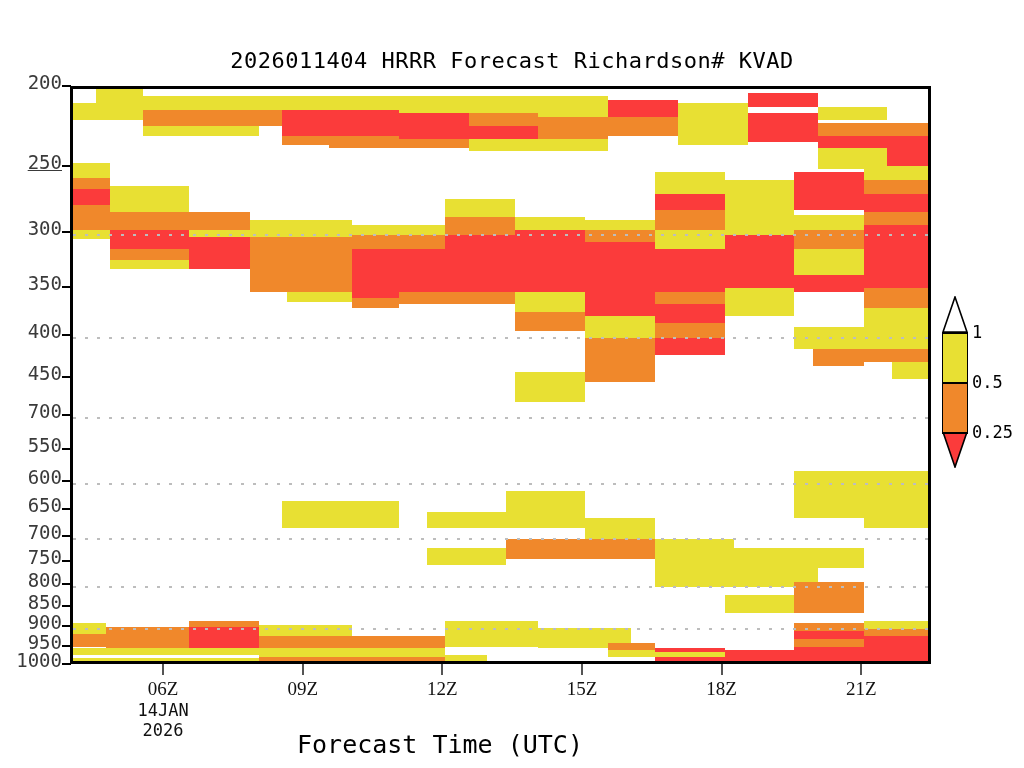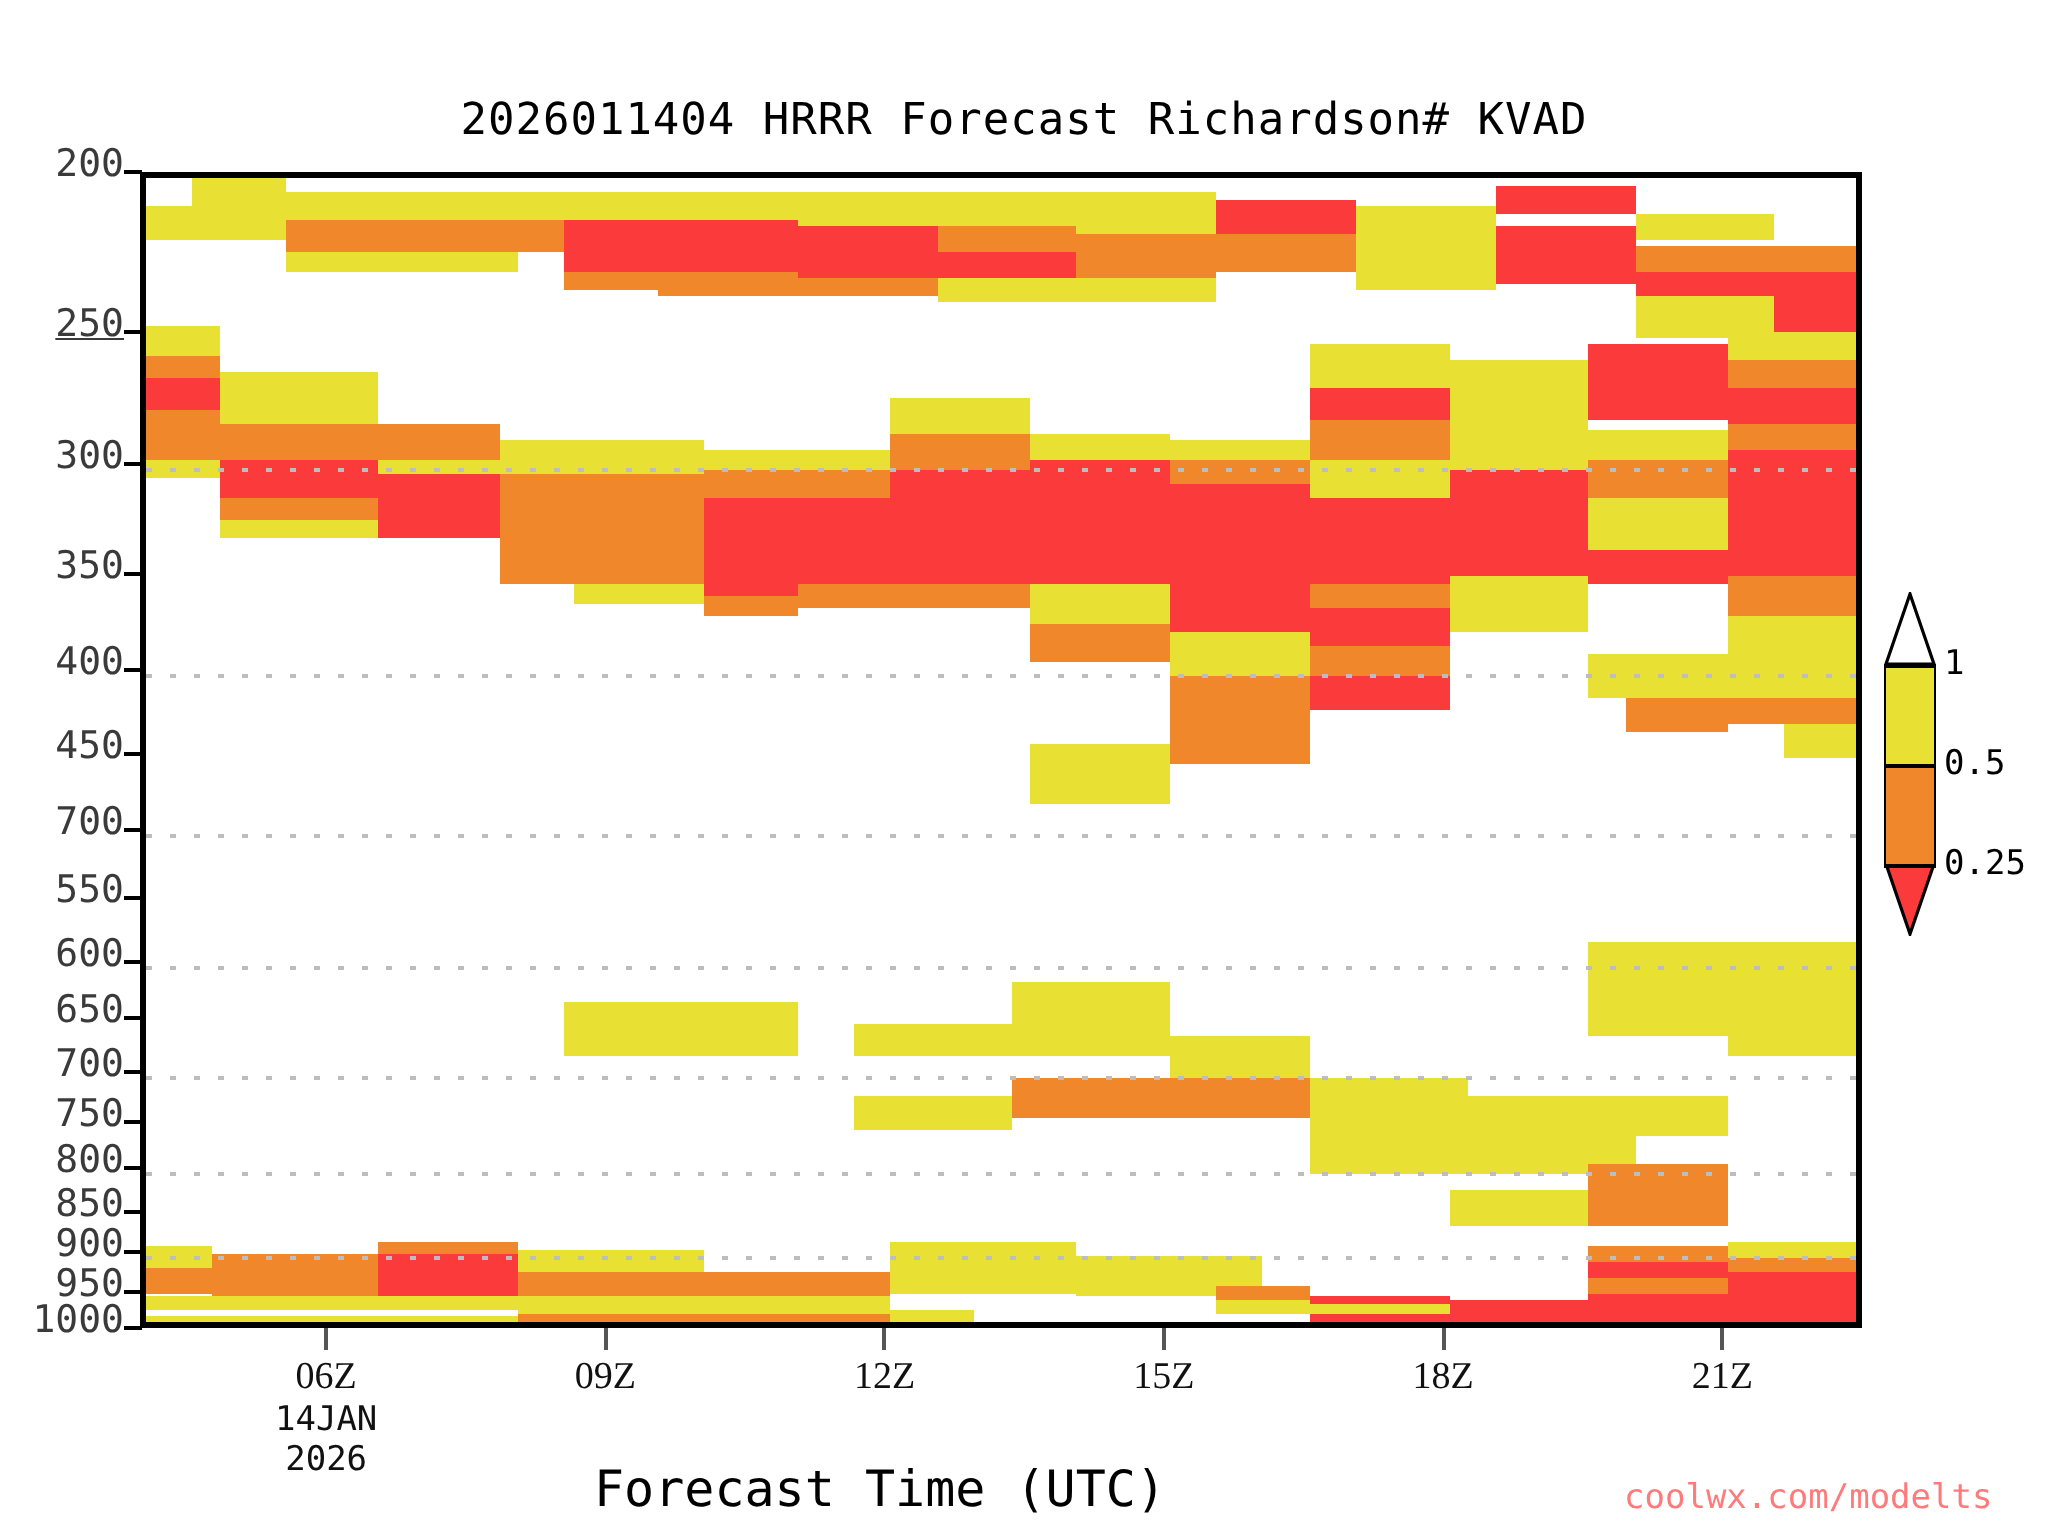--- a/index.html
+++ b/index.html
@@ -301,21 +301,20 @@
       <div class="xtick-label" style="left: 511.946px;">15Z</div>
       <div class="xtick-label" style="left: 651.568px;">18Z</div>
       <div class="xtick-label" style="left: 791.189px;">21Z</div>
       <div class="datestack" style="left: 93.0811px;">
         <div>14JAN</div>
         <div>2026</div>
       </div>
     </div>
 
   <div class="xaxis-title">Forecast Time (UTC)</div>
-  <div class="watermark">coolwx.com/modelts</div>
 
   <div id="colorbar">
       <div class="cb-cap" style="top: 0px;"><svg width="26" height="36" viewBox="0 0 26 36">
           <polygon points="13,1 25,36 1,36" fill="#ffffff" stroke="#000" stroke-width="1.6"></polygon>
         </svg></div>
       <div class="cb-seg" style="top: 36px; height: 50px; background: rgb(232, 224, 51);"></div>
       <div class="cb-seg" style="top: 86px; height: 50px; background: rgb(240, 136, 43);"></div>
       <div class="cb-cap" style="top: 136px;"><svg width="26" height="36" viewBox="0 0 26 36">
           <polygon points="1,0 25,0 13,35" fill="#fb3b3b" stroke="#000" stroke-width="1.6"></polygon>
         </svg></div>

